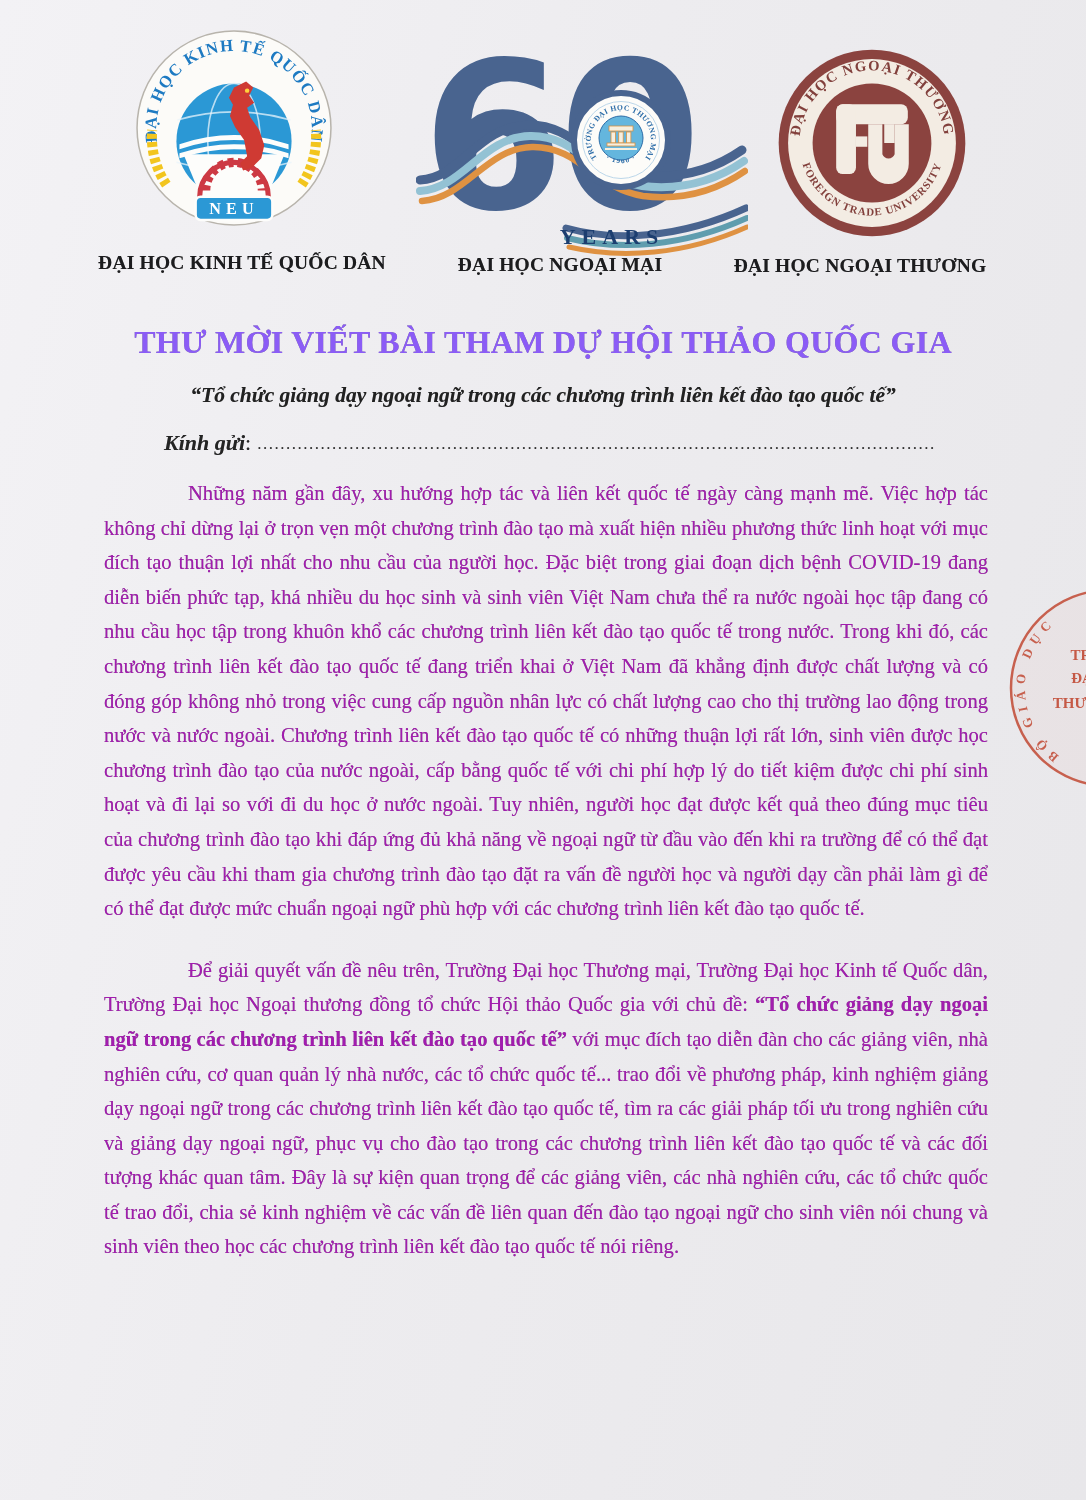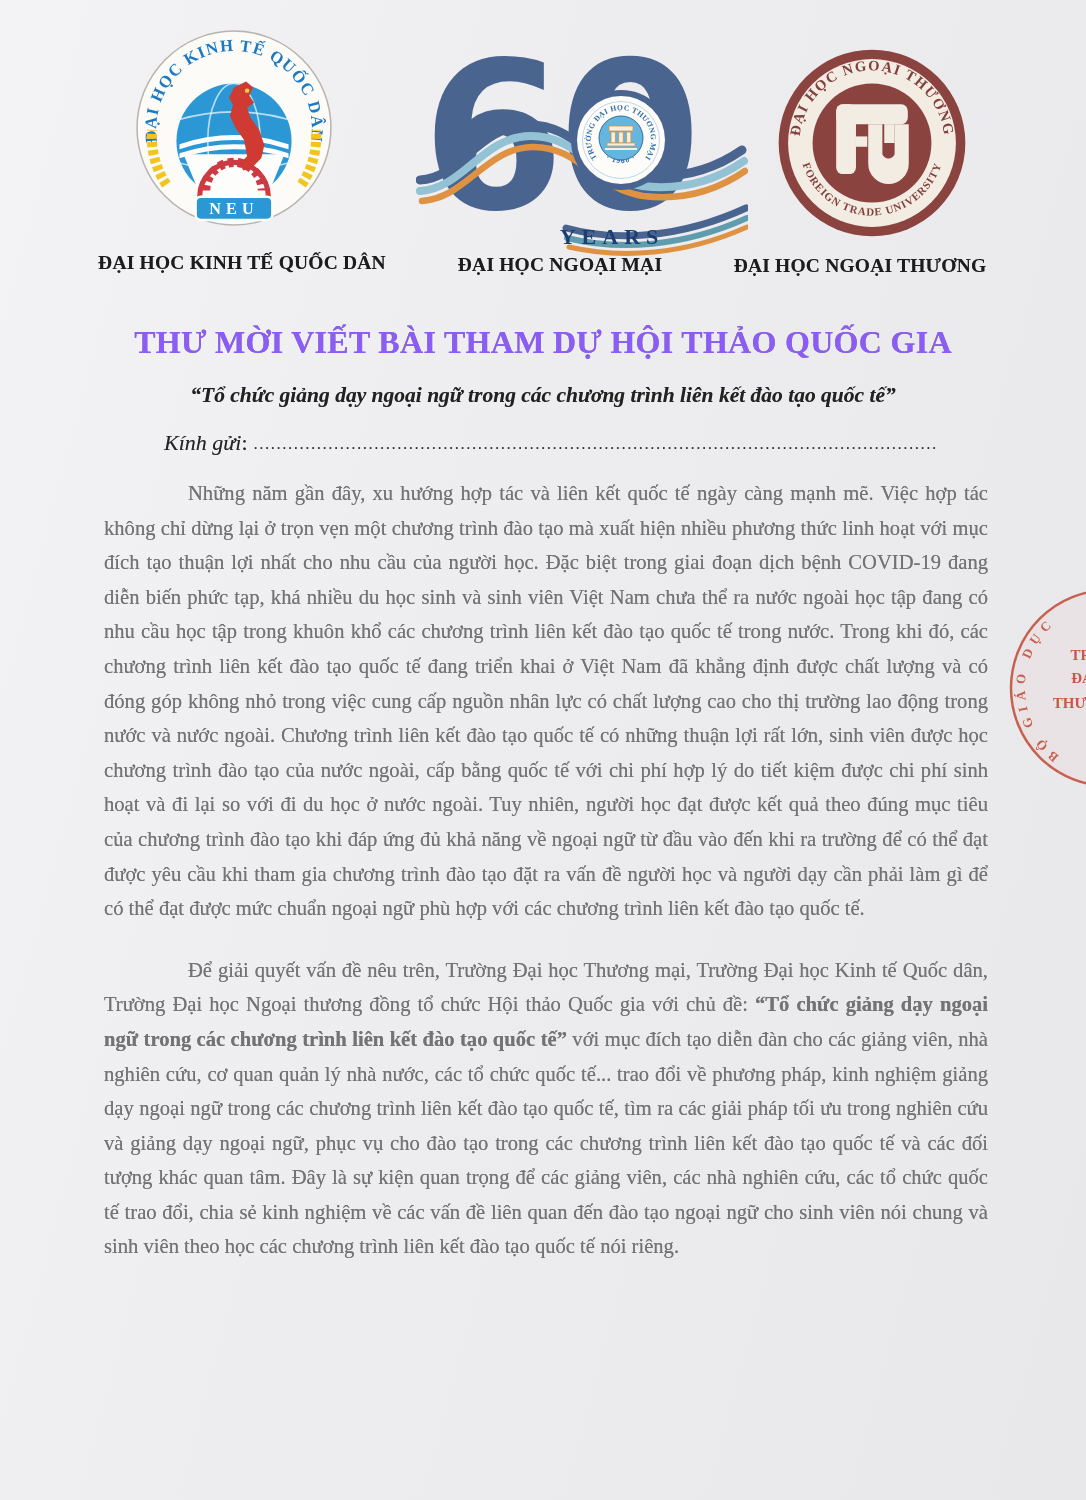--- a/index.html
+++ b/index.html
@@ -27,31 +27,31 @@
   }
   .doc-subtitle{
     position:absolute;top:383px;left:0;width:100%;text-align:center;
     font-size:21.5px;font-weight:bold;font-style:italic;color:#212121;
     text-shadow:0 0 .4px rgba(0,0,0,.35);
   }
   .salutation{
     position:absolute;top:430px;left:164px;width:772px;
     display:flex;align-items:baseline;font-size:22px;
   }
-  .salutation .greet{font-weight:normal;font-style:italic;white-space:nowrap;
+  .salutation .greet{font-weight:bold;font-style:italic;white-space:nowrap;
     text-shadow:0 0 .4px rgba(0,0,0,.35);}
   .salutation .colon{font-style:normal;font-weight:normal;margin-right:6px;}
   .salutation .dots{
     flex:1;overflow:hidden;white-space:nowrap;font-size:17px;
     letter-spacing:1.5px;color:#2e2e2e;transform:translateY(-1px);
   }
   .body-text{position:absolute;top:476px;left:104px;width:884px;}
   .body-text p{
     margin:0 0 27px 0;font-size:20.6px;line-height:34.6px;
-    text-indent:84px;text-align:justify;color:#737373;
+    text-indent:84px;text-align:justify;color:#a21caf;
     text-shadow:0 0 .45px rgba(0,0,0,.4);
   }
   .body-text p .bold{font-weight:bold;}
   .stamp{position:absolute;left:1004px;top:582px;width:82px;height:212px;}
   svg text{font-family:"Liberation Serif",serif;}
   .sans{font-family:"DejaVu Sans",sans-serif;}
 </style>
 </head>
 <body>
 

